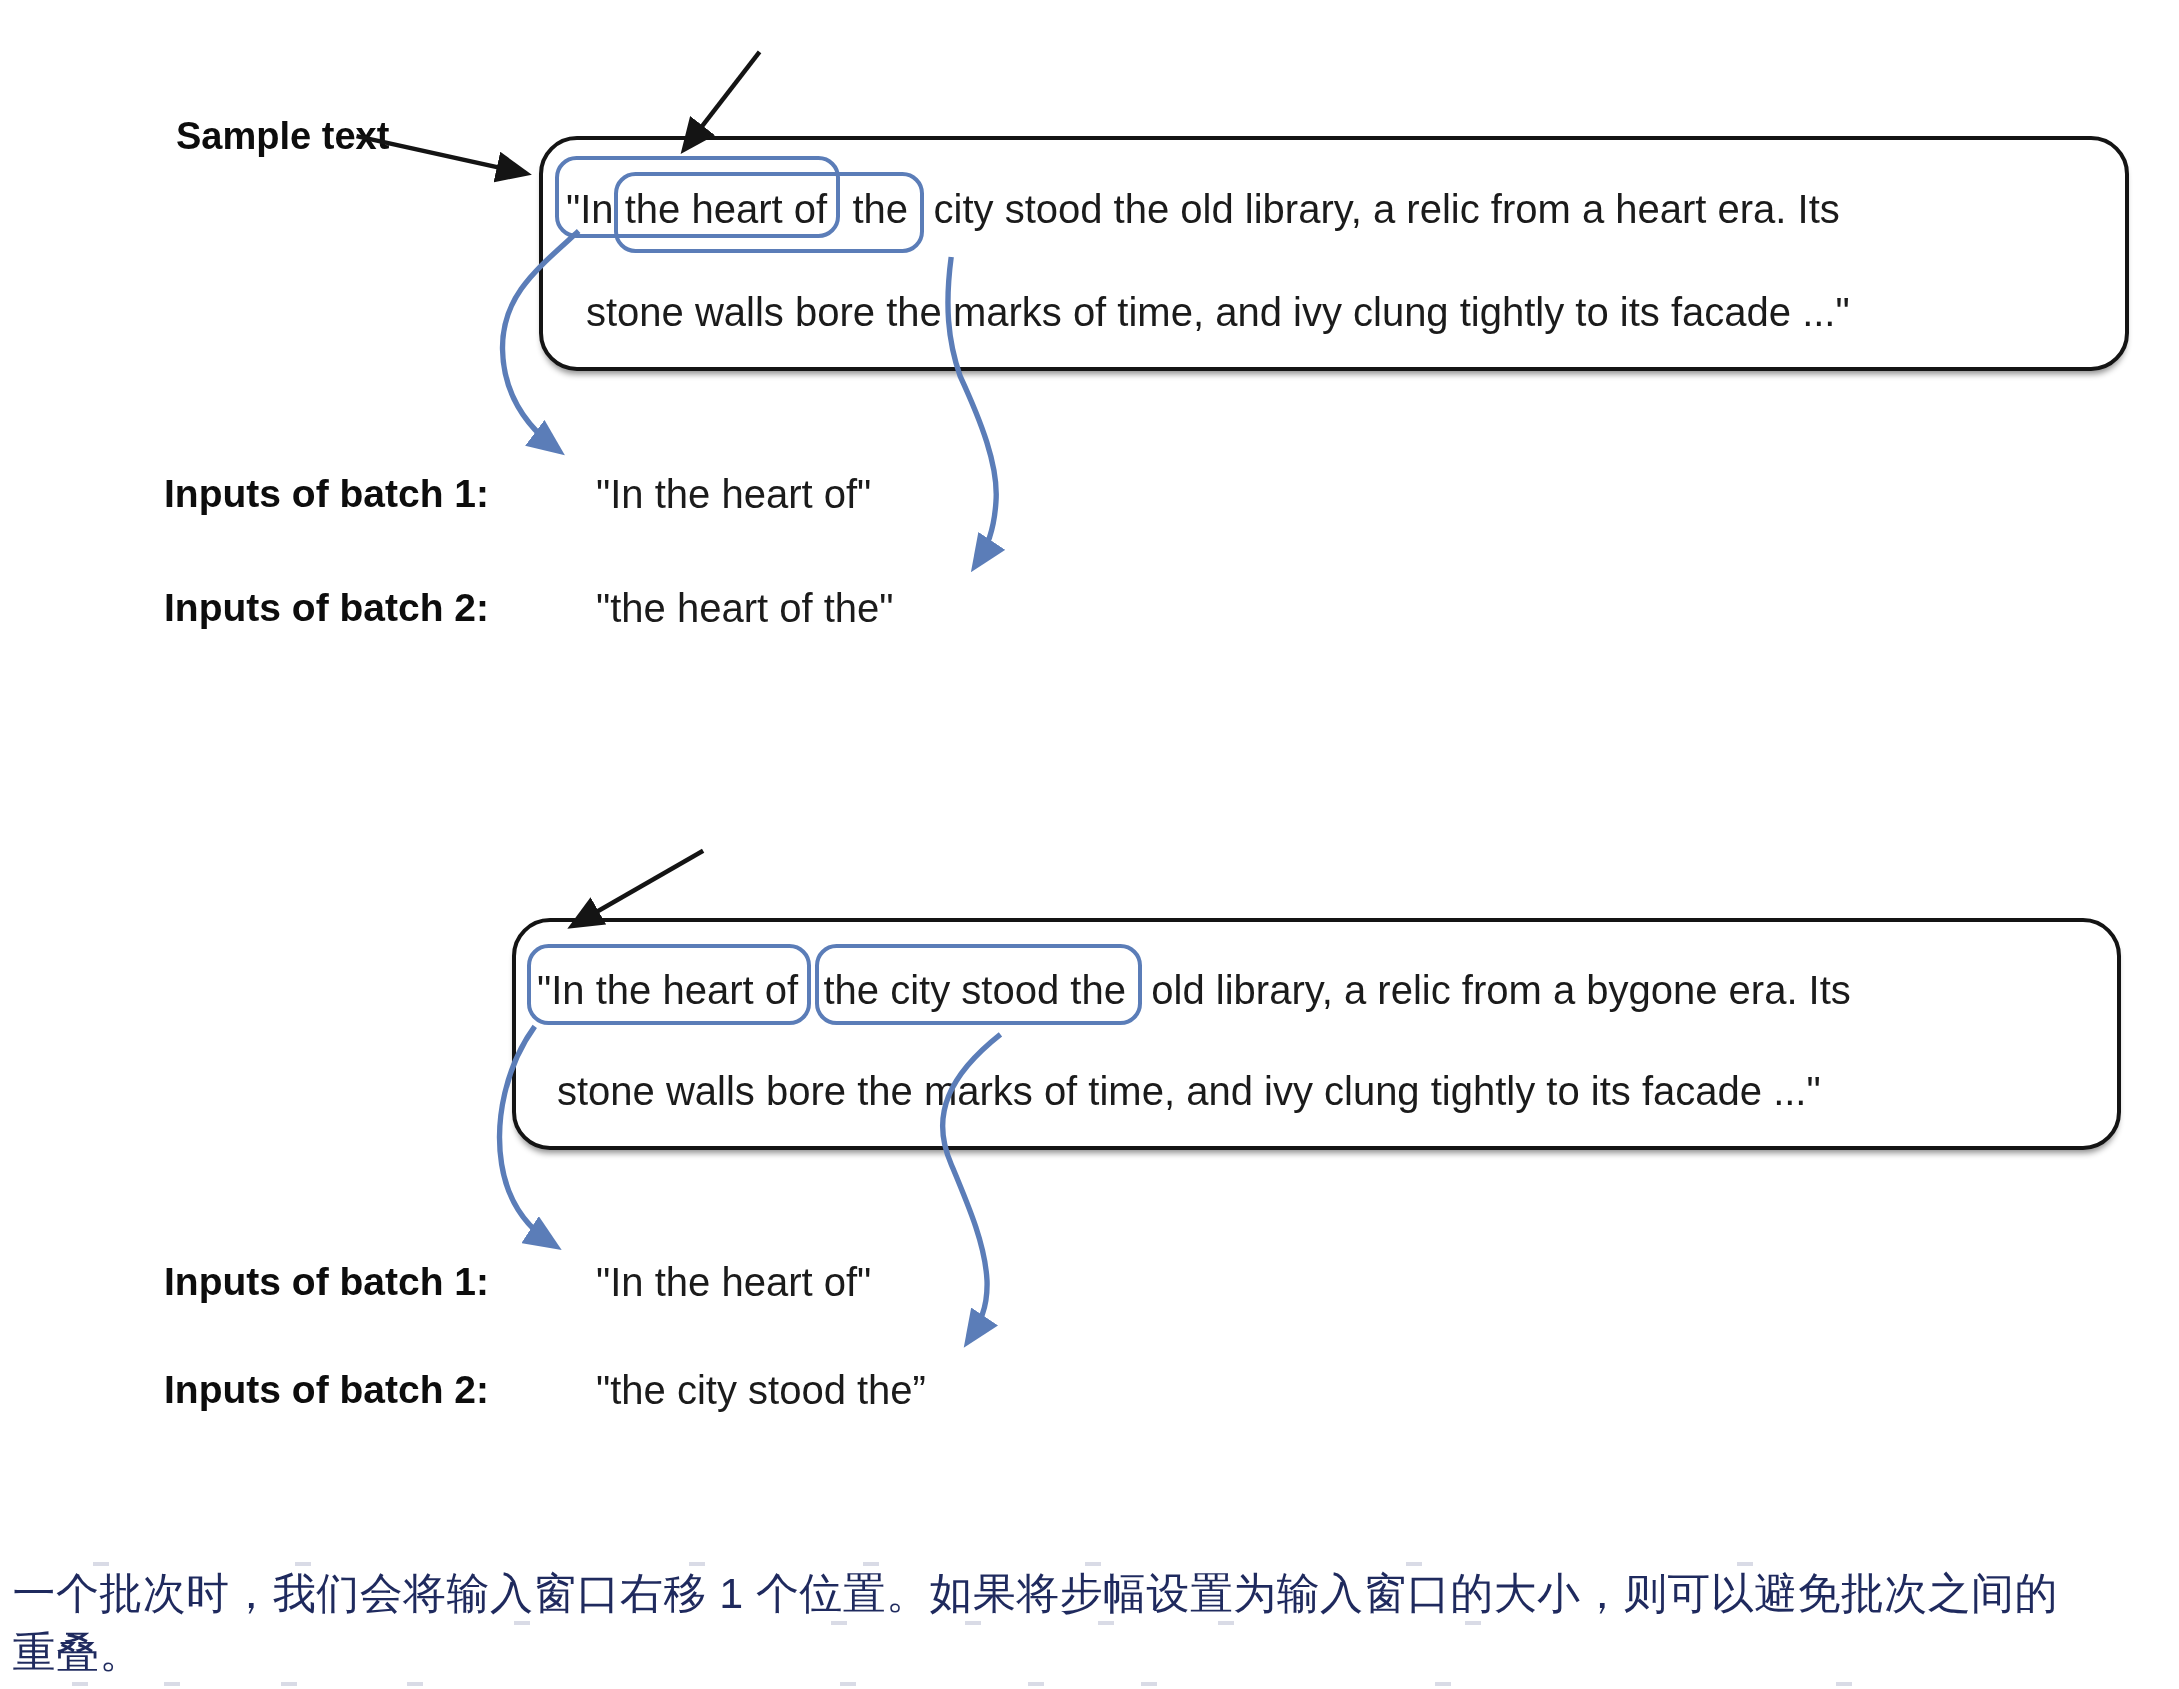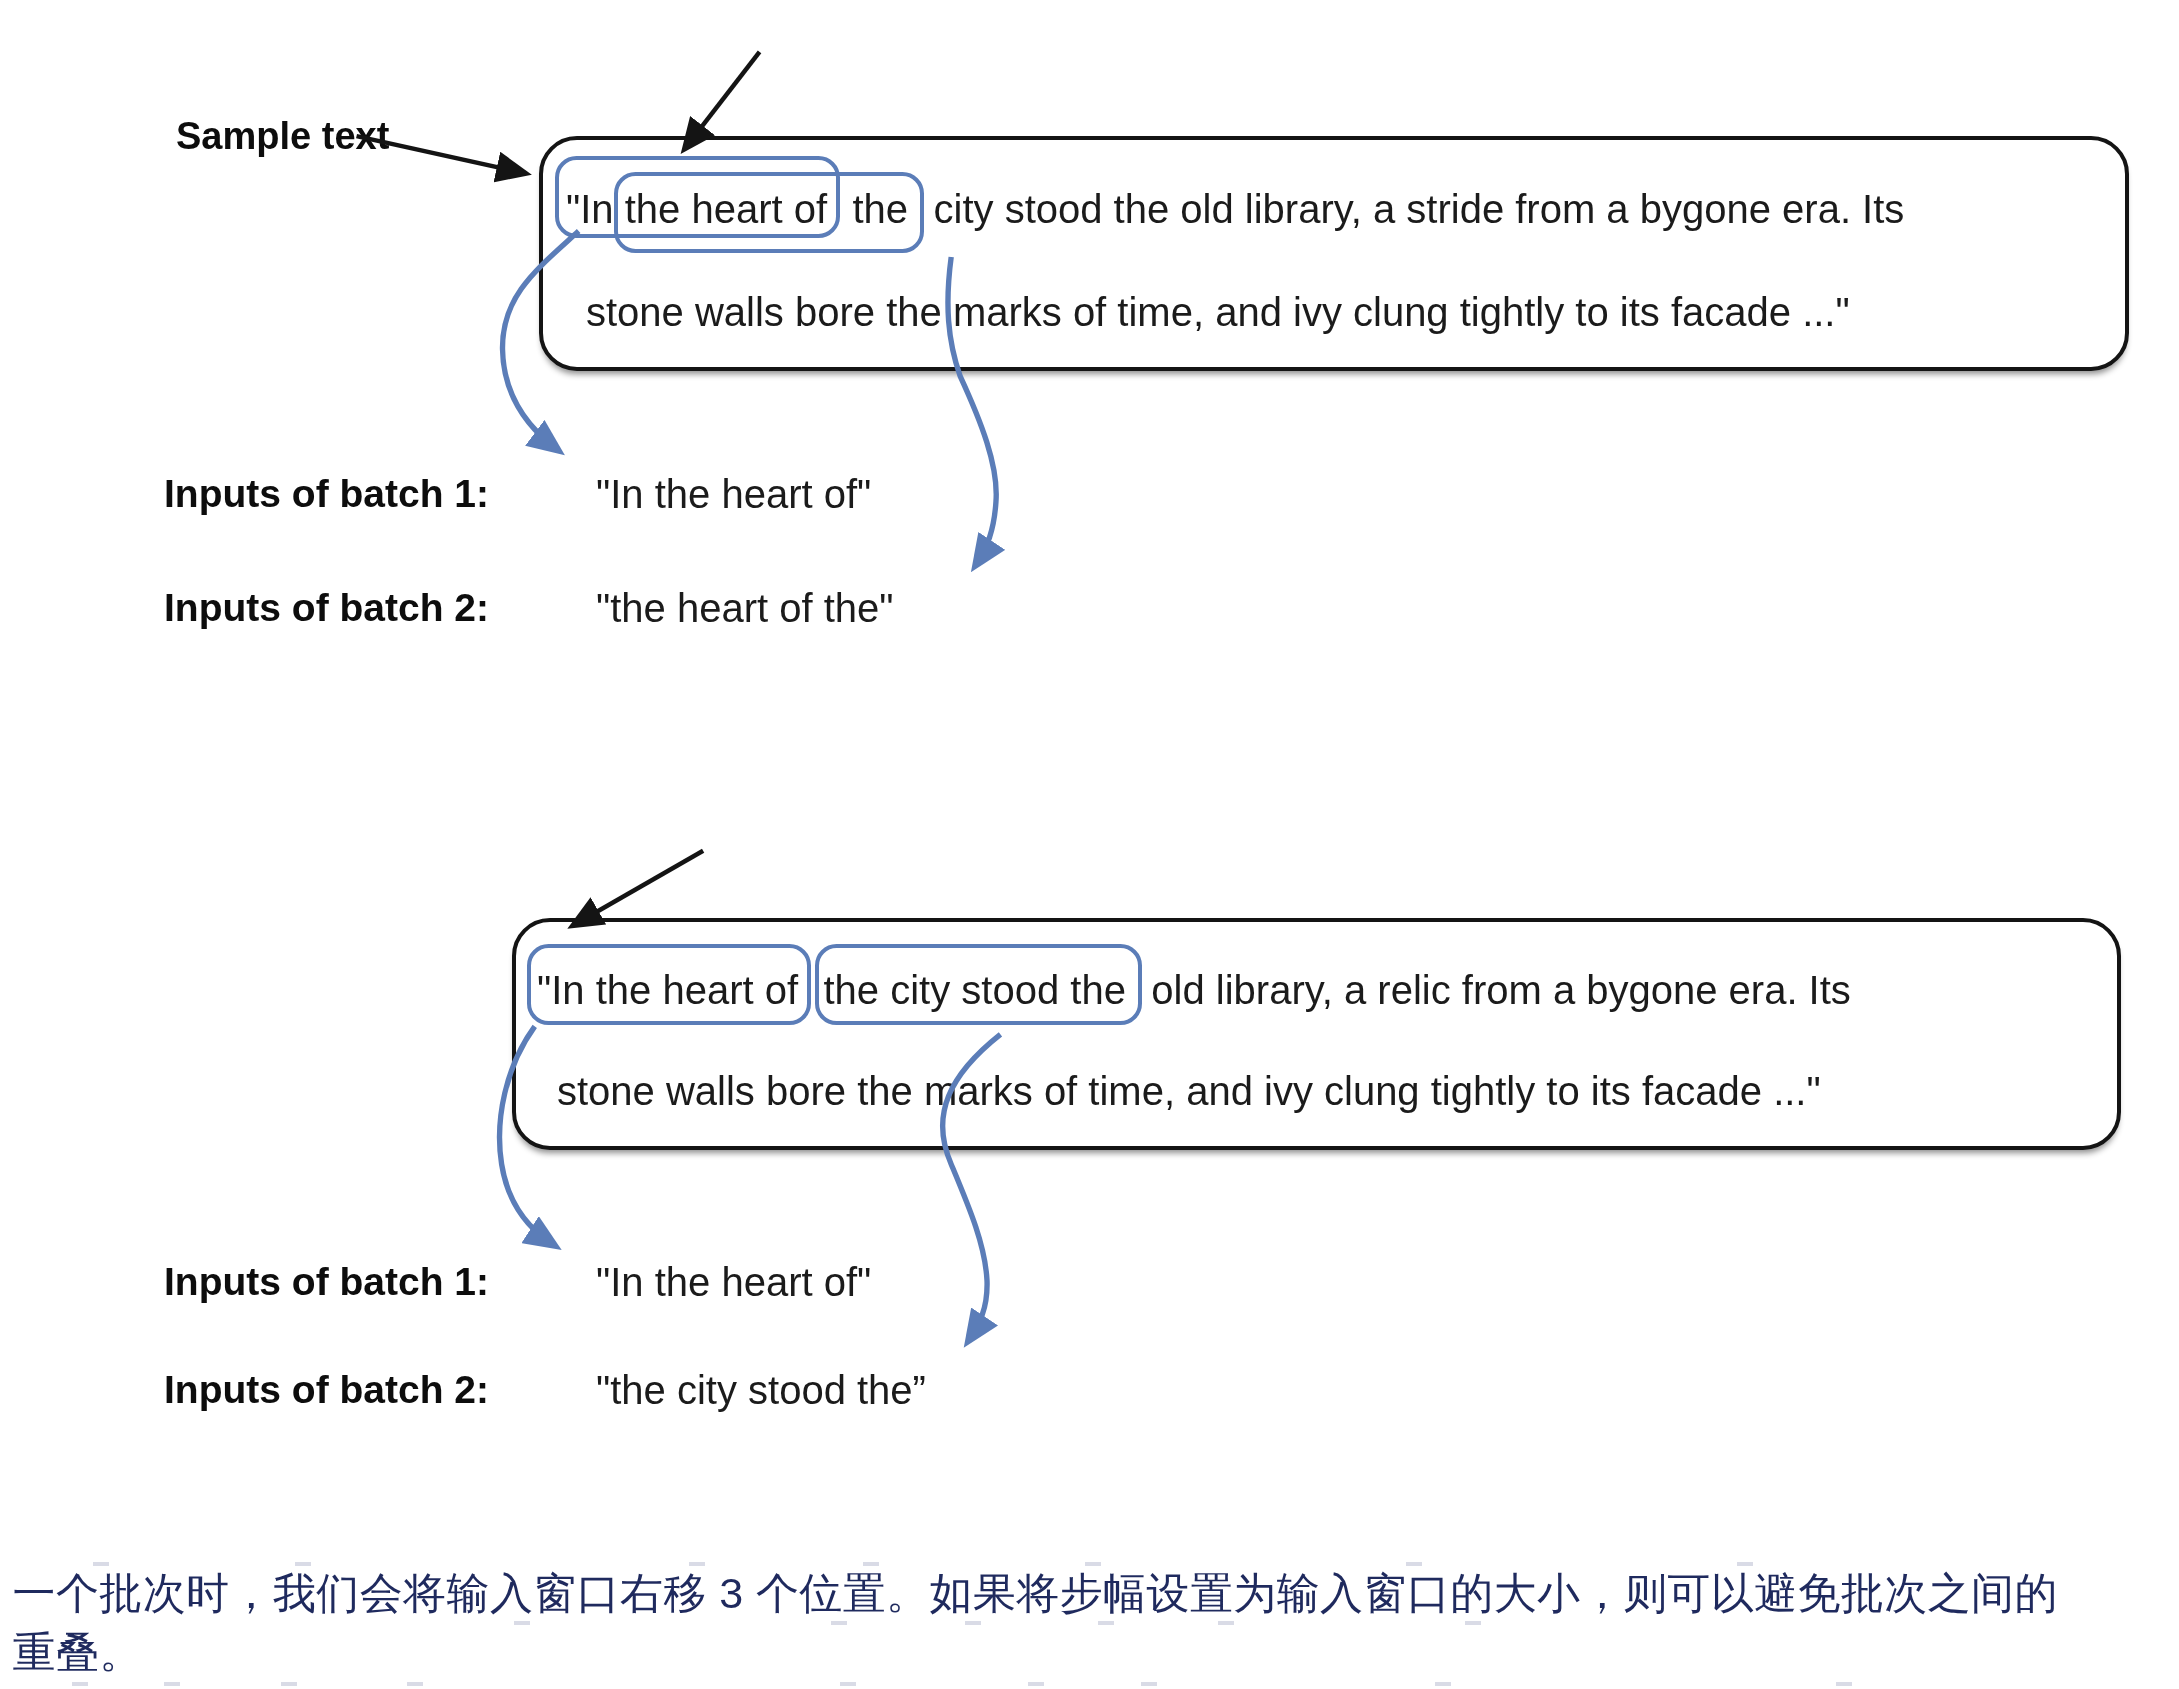--- a/index.html
+++ b/index.html
@@ -40,21 +40,21 @@
 
 
   <div class="abs sample-label" style="left:176px;top:115px;">Sample text</div>
 
   <div class="textbox" style="left:539px;top:136px;width:1582px;height:227px;"></div>
 
   <div class="boxline" style="left:566px;top:184px;">
     <span id="t1p1">"In</span>
     <span id="t1p2">the heart of</span>
     <span id="t1p3" class="gap-md">the</span>
-    <span class="gap-md">city stood the old library, a stride from a bygone era. Its</span>
+    <span class="gap-md">city stood the old library, a relic from a heart era. Its</span>
   </div>
 
   <div class="boxline" style="left:586px;top:287px;">stone walls bore the marks of time, and ivy clung tightly to its facade ..."</div>
 
   <div class="batch-row" style="left:164px;top:469px;">
     <span class="batch-label">Inputs of batch 1:</span>
     <span class="batch-value">"In the heart of"</span>
   </div>
   <div class="batch-row" style="left:164px;top:583px;">
     <span class="batch-label">Inputs of batch 2:</span>
@@ -74,21 +74,21 @@
 
   <div class="batch-row" style="left:164px;top:1257px;">
     <span class="batch-label">Inputs of batch 1:</span>
     <span class="batch-value">"In the heart of"</span>
   </div>
   <div class="batch-row" style="left:164px;top:1365px;">
     <span class="batch-label">Inputs of batch 2:</span>
     <span class="batch-value">"the city stood the”</span>
   </div>
 
-  <div class="caption-line" style="top:1567px;">一个批次时，我们会将输入窗口右移 3 个位置。如果将步幅设置为输入窗口的大小，则可以避免批次之间的</div>
+  <div class="caption-line" style="top:1567px;">一个批次时，我们会将输入窗口右移 1 个位置。如果将步幅设置为输入窗口的大小，则可以避免批次之间的</div>
   <div class="caption-line" style="top:1626px;">重叠。</div>
 
   <svg id="arrow-layer" width="2180" height="1689" viewBox="0 0 2434 1886">
     <defs>
       <marker id="head-black" orient="auto" markerWidth="8" markerHeight="7" refX="6" refY="3.5">
         <path d="M0,0 L8,3.5 L0,7 z" fill="#141414"></path>
       </marker>
       <marker id="head-blue" orient="auto" markerWidth="7" markerHeight="6" refX="5.2" refY="3">
         <path d="M0,0 L7,3 L0,6 z" fill="#5b7db8"></path>
       </marker>

